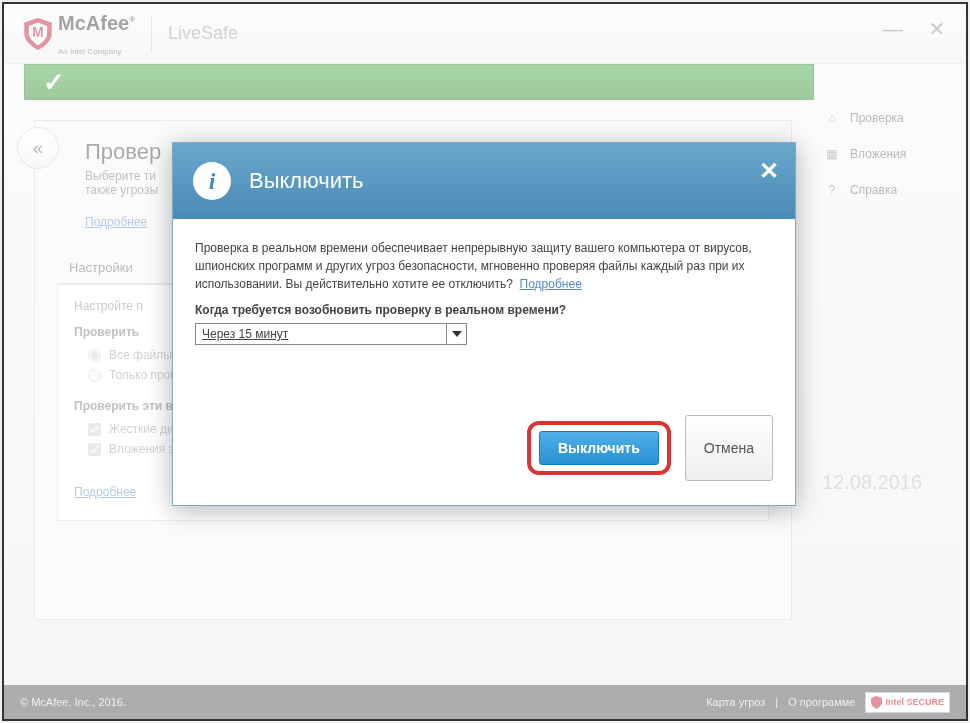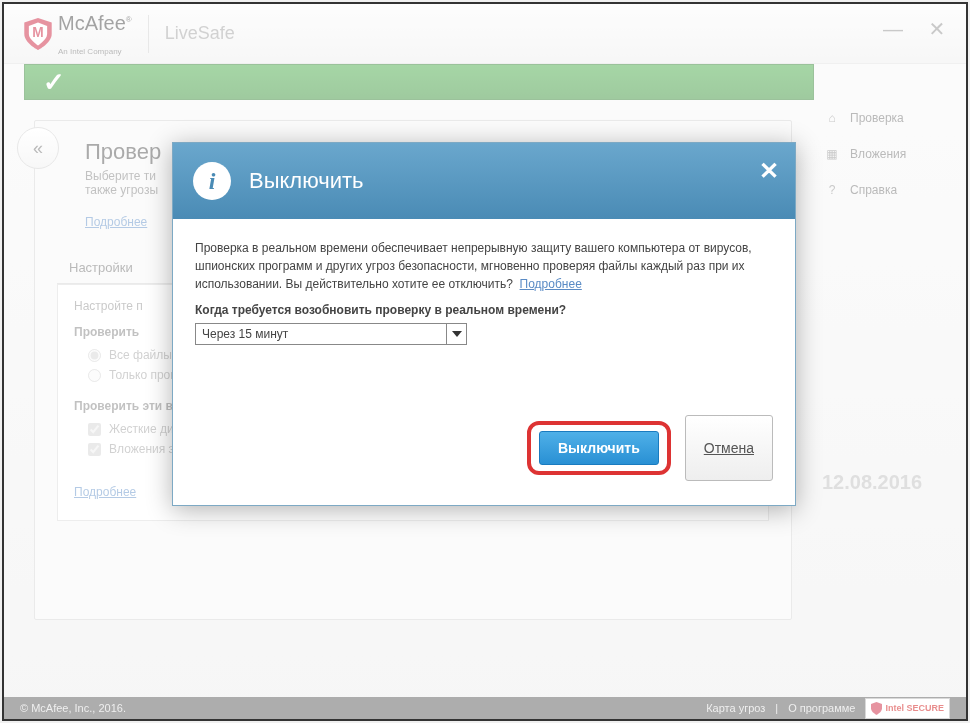--- a/index.html
+++ b/index.html
@@ -4,21 +4,21 @@
 <style>
 * { margin: 0; padding: 0; box-sizing: border-box; font-family: Arial, sans-serif; }
 body { background: #f0f0f0; display: flex; align-items: center; justify-content: center; width: 970px; height: 723px; }
 .outer { width: 966px; height: 719px; border: 2px solid #333; background: #fff; position: relative; overflow: hidden; }
 .main-window { width: 100%; height: 100%; background: linear-gradient(#f7f7f7, #ececec); position: relative; }
 
 .titlebar { height: 60px; display: flex; align-items: center; padding: 0 20px; background: linear-gradient(#fafafa, #ededed); border-bottom: 1px solid #ddd; position: relative; }
 .logo-block { display: flex; align-items: center; gap: 6px; }
 .shield-logo { width: 28px; height: 32px; }
 .logo-text { display: flex; flex-direction: column; }
-.brand { font-size: 20px; font-weight: normal; color: #333; }
+.brand { font-size: 20px; font-weight: bold; color: #333; }
 .brand .tm { font-size: 8px; vertical-align: super; }
 .sub-brand { font-size: 8px; color: #666; margin-top: 12px; }
 .divider-v { width: 1px; height: 38px; background: #ccc; margin: 0 16px; }
 .product { font-size: 18px; color: #9a9a9a; }
 .win-controls { position: absolute; right: 18px; top: 14px; display: flex; gap: 22px; }
 .win-btn { width: 22px; height: 22px; display: flex; align-items: center; justify-content: center; color: #888; font-size: 20px; cursor: pointer; }
 
 .green-bar { height: 36px; background: linear-gradient(#3aa53a, #2a8a2a); position: relative; margin: 0 20px 0 20px; border: 1px solid #237823; display: flex; align-items: center; padding-left: 18px; width: 790px; }
 .green-bar .check { color: #fff; font-size: 26px; font-weight: bold; }
 
@@ -42,44 +42,44 @@
 .radio-row, .check-row { display: flex; align-items: center; gap: 8px; font-size: 12px; color: #999; padding: 3px 0 3px 14px; }
 .radio-row input, .check-row input { accent-color: #999; }
 .apply-row { display: flex; justify-content: space-between; align-items: center; margin-top: 18px; }
 .apply-btn { padding: 6px 18px; border: 1px solid #bbb; background: linear-gradient(#fff,#eee); color: #666; font-size: 13px; cursor: pointer; }
 
 .right-panel { width: 156px; padding-top: 0px; }
 .nav-item { display: flex; align-items: center; gap: 10px; padding: 10px 12px; font-size: 12px; color: #666; }
 .nav-icon { width: 16px; height: 16px; display: flex; align-items: center; justify-content: center; color: #888; }
 
 .schedule-box { margin-top: 260px; font-size: 12px; color: #b8b8b8; line-height: 1.4; padding: 0 10px; }
-.schedule-date { font-size: 20px; color: #b8b8b8; margin-top: 6px; font-weight: bold; }
-
-.footer { position: absolute; bottom: 0; left: 0; right: 0; height: 22px; background: #4a4a4a; display: flex; align-items: center; padding: 0 16px; font-size: 11px; color: #ddd; justify-content: space-between; }
+.schedule-date { font-size: 20px; color: #b8b8b8; margin-top: 6px; }
+
+.footer { position: absolute; bottom: 0; left: 0; right: 0; height: 34px; background: #4a4a4a; display: flex; align-items: center; padding: 0 16px; font-size: 11px; color: #ddd; justify-content: space-between; }
 .footer-right { display: flex; align-items: center; gap: 10px; }
 .footer a { color: #ddd; text-decoration: none; }
 .footer-badge { background: #fff; color: #c00; font-size: 9px; font-weight: bold; padding: 3px 5px; border: 1px solid #aaa; display: flex; align-items: center; gap: 3px; }
 
 
 .overlay { position: absolute; inset: 0; background: rgba(255,255,255,0.55); }
 .modal { position: absolute; left: 168px; top: 138px; width: 624px; border: 1px solid #7da9c4; background: #fff; box-shadow: 0 4px 24px rgba(0,0,0,0.3); }
 .modal-header { height: 76px; background: linear-gradient(#6aa7cd, #4a8bb5); display: flex; align-items: center; padding: 0 20px; position: relative; }
 .info-circle { width: 38px; height: 38px; border-radius: 50%; background: #fff; color: #4a8bb5; display: flex; align-items: center; justify-content: center; font-family: Georgia, serif; font-style: italic; font-weight: bold; font-size: 24px; }
 .modal-title { color: #fff; font-size: 22px; margin-left: 18px; }
 .modal-close { position: absolute; right: 16px; top: 14px; color: #fff; font-size: 24px; cursor: pointer; font-weight: bold; }
 .modal-body { padding: 20px 22px 24px; font-size: 12px; color: #444; }
 .modal-body .para { line-height: 1.5; }
 .modal-body a { color: #5a8bc5; text-decoration: underline; }
 .modal-body .q { font-weight: bold; margin-top: 10px; }
 .modal-select { margin-top: 6px; width: 272px; border: 1px solid #888; background: #fff; font-size: 12px; display: flex; }
-.modal-select .val { flex: 1; padding: 3px 6px; }
+.modal-select .val { flex: 1; padding: 3px 6px; text-decoration: underline; }
 .modal-select .dd { width: 20px; border-left: 1px solid #888; display: flex; align-items: center; justify-content: center; }
 .modal-actions { display: flex; justify-content: flex-end; gap: 14px; margin-top: 70px; align-items: center; }
 .btn-primary { padding: 8px 18px; background: linear-gradient(#4fb0e8,#2990d4); color: #fff; border: 1px solid #1a7bbf; border-radius: 3px; font-size: 14px; cursor: pointer; font-weight: bold; }
-.btn-secondary { padding: 24px 18px; background: linear-gradient(#fff,#eee); color: #555; border: 1px solid #bbb; border-radius: 3px; font-size: 14px; cursor: pointer; text-decoration: underline; }
+.btn-secondary { padding: 24px 18px; background: linear-gradient(#fff,#eee); color: #555; border: 1px solid #bbb; border-radius: 3px; font-size: 14px; cursor: pointer; }
 .highlight-ring { border: 4px solid #d33; border-radius: 12px; padding: 6px 8px; display: inline-block; }
 </style>
 </head>
 <body>
 
 <div class="outer">
 <div class="main-window">
 
   <div class="titlebar">
     <div class="logo-block">

